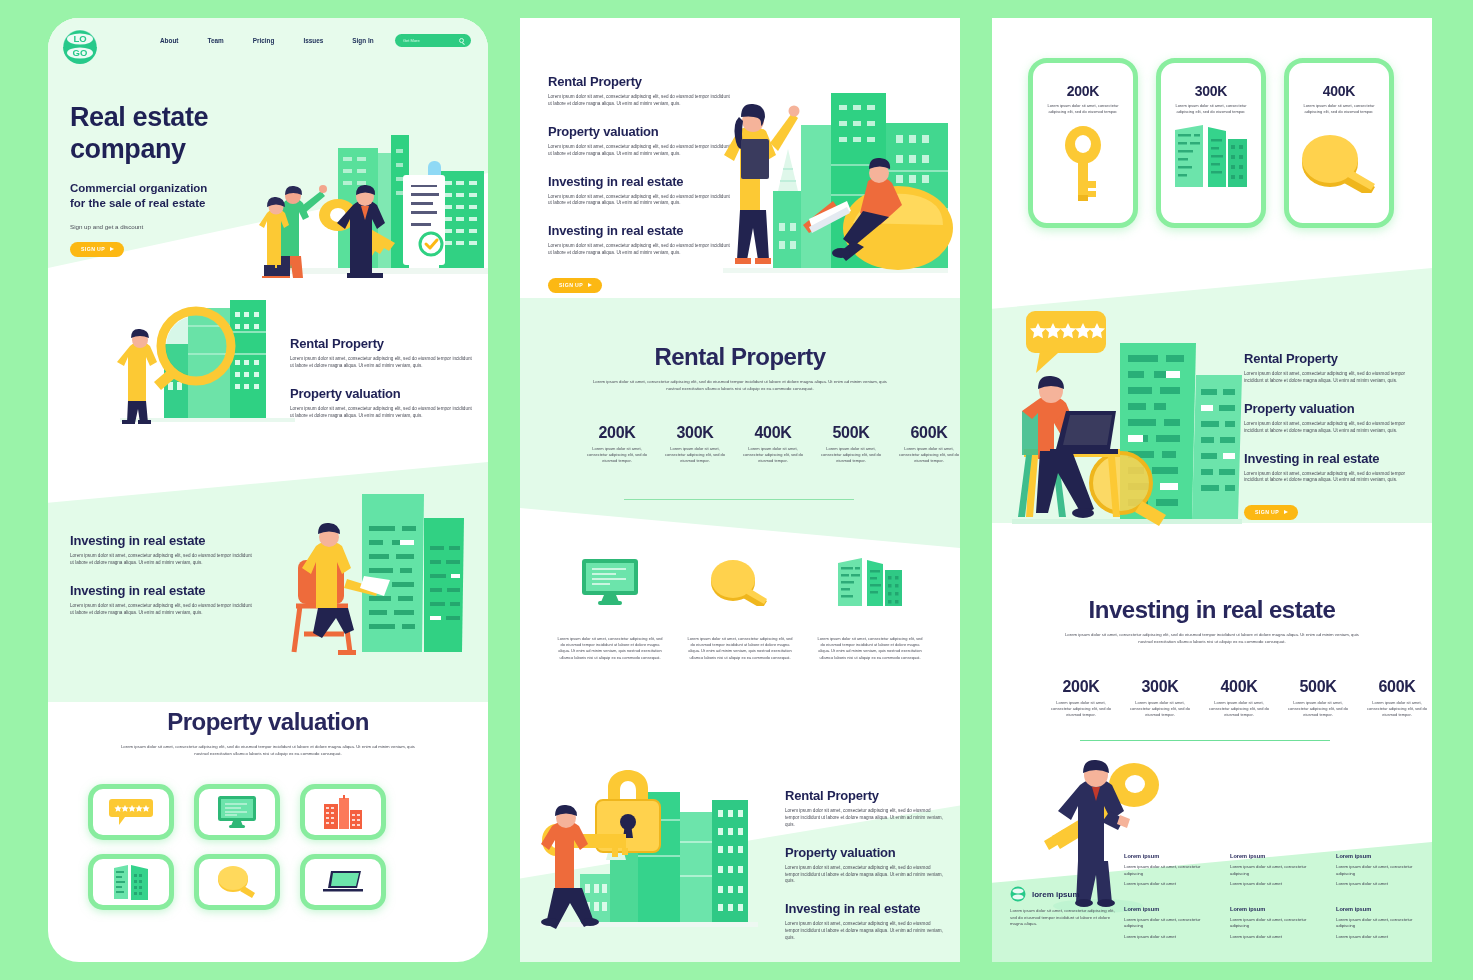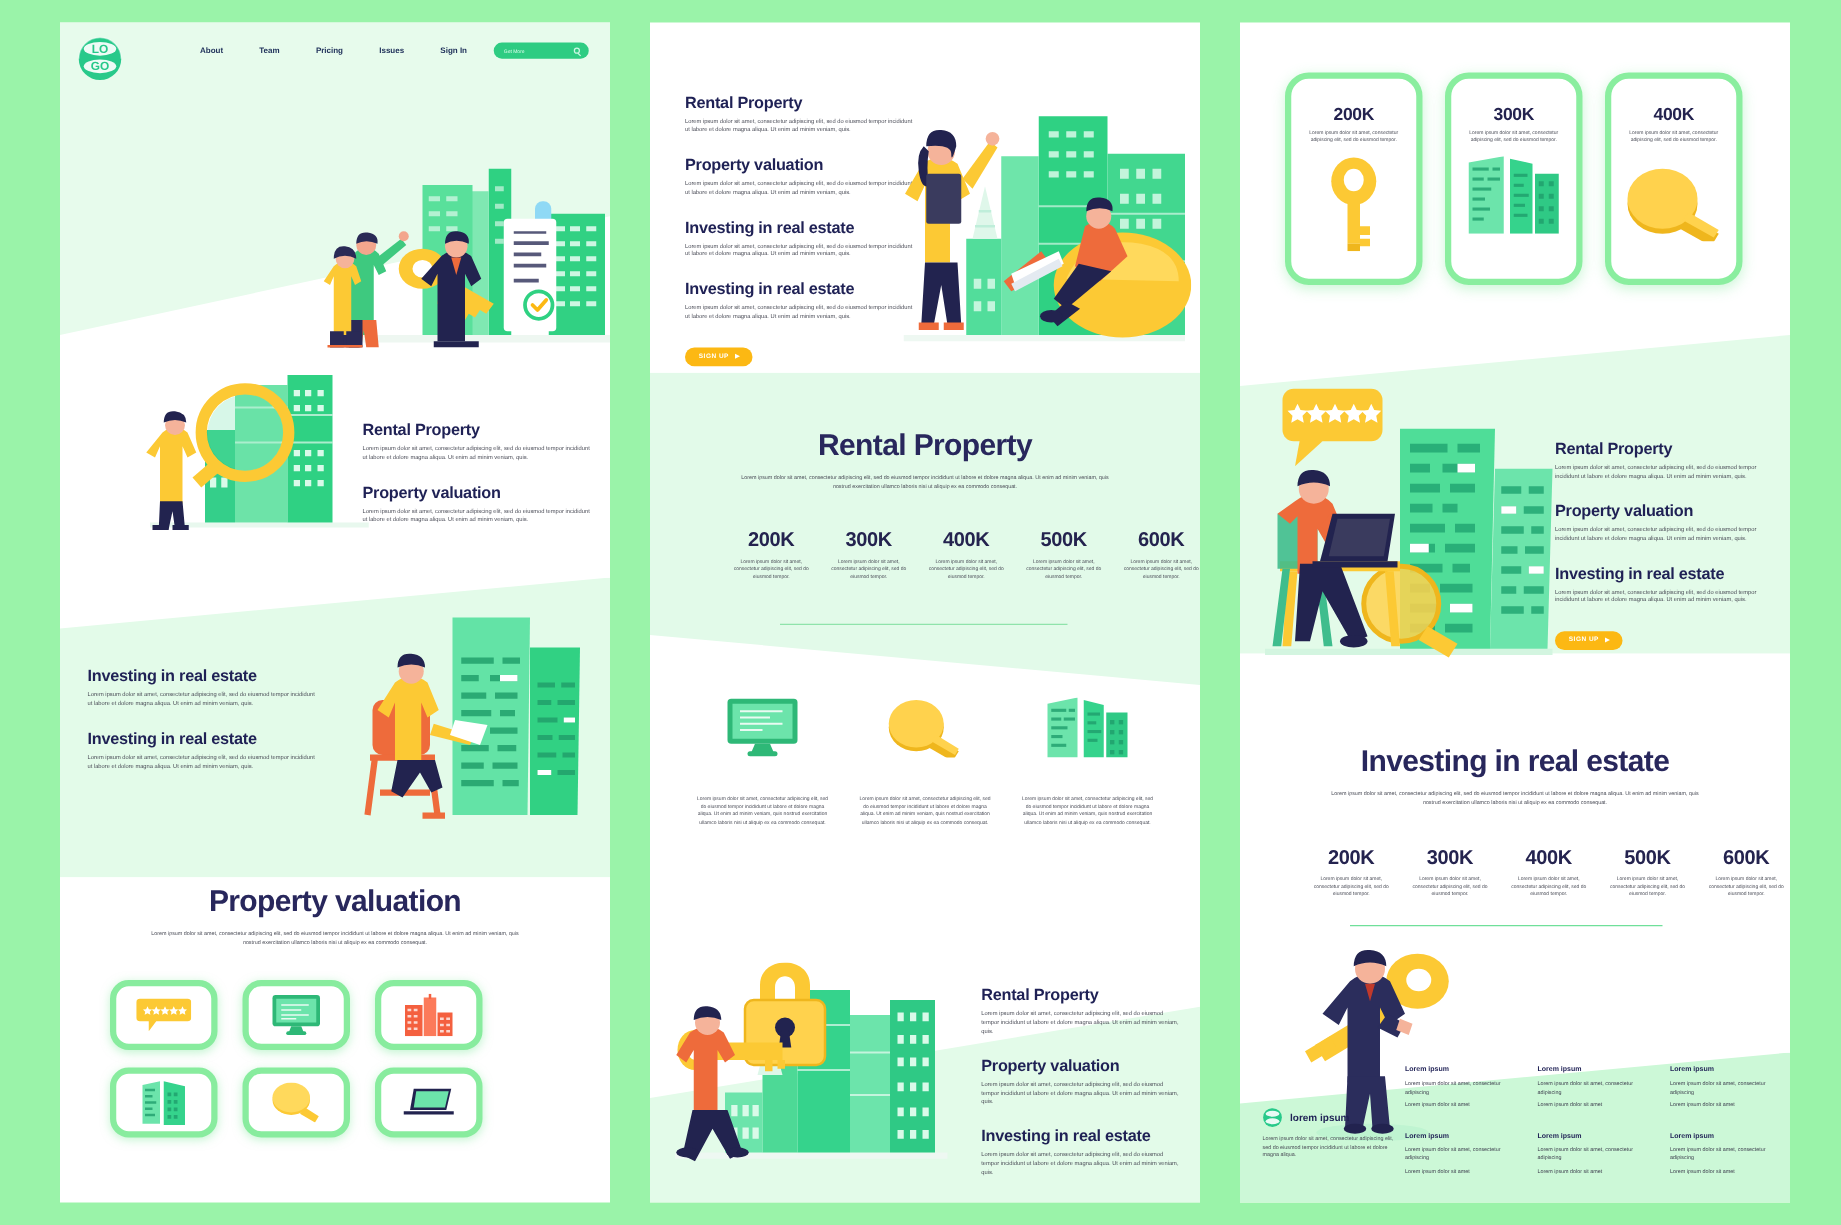--- a/index.html
+++ b/index.html
@@ -17,21 +17,21 @@
 
   
   .panel {
     position: absolute;
     top: 18px;
     width: 440px;
     height: 944px;
     background: #ffffff;
     overflow: hidden;
   }
-  #panel-1 { left: 48px; }
+  #panel-1 { left: 48px; border-radius: 31px; }
   #panel-2 { left: 520px; }
   #panel-3 { left: 992px; }
 
   
   .h-hero   { font-size: 27px; font-weight: bold; color: #1f2155; line-height: 1.18; letter-spacing: -.4px;}
   .h-sub    { font-size: 11.5px; font-weight: bold; color: #1f2155; line-height: 1.35; }
   .h-sec    { font-size: 13px; font-weight: bold; color: #1f2155; letter-spacing: -.2px;}
   .h-big    { font-size: 24px; font-weight: bold; color: #28275c; letter-spacing: -.5px;}
   .h-stat   { font-size: 16px; font-weight: bold; color: #24234f; letter-spacing: -.3px;}
   .h-stat-s { font-size: 14px; font-weight: bold; color: #24234f; letter-spacing: -.3px;}
@@ -166,20 +166,30 @@
         <a href="#">Issues</a>
         <a href="#">Sign In</a>
       </nav>
 
       <div class="searchbar">
         <span>Get More</span>
         <div class="mag"></div>
       </div>
     </div>
 
+    <div class="hero-copy">
+      <div class="h-hero">Real estate</div>
+      <div class="h-hero">company</div>
+      <div class="h-sub sub" style="width:150px">Commercial organization for the sale of real estate</div>
+      <div class="tiny">Sign up and get a discount</div>
+      <div class="btn-signup">
+        <span>SIGN UP</span>
+        <i class="tri"></i>
+      </div>
+    </div>
 
     <svg style="position:absolute;left:195px;top:95px" width="250" height="165" viewBox="0 0 250 165">
       <path d="M40 155h205v6H40z" fill="#eef7f1"></path>
       <rect x="148" y="22" width="18" height="133" fill="#2fd182"></rect>
       <rect x="130" y="40" width="18" height="115" fill="#7fe8b2"></rect>
       <path d="M95 35h40v120H95z" fill="#59e09b"></path>
       <g fill="#ffffff" opacity=".55">
         <rect x="100" y="44" width="9" height="4"></rect>
           <rect x="114" y="44" width="9" height="4"></rect>
         <rect x="100" y="56" width="9" height="4"></rect>

